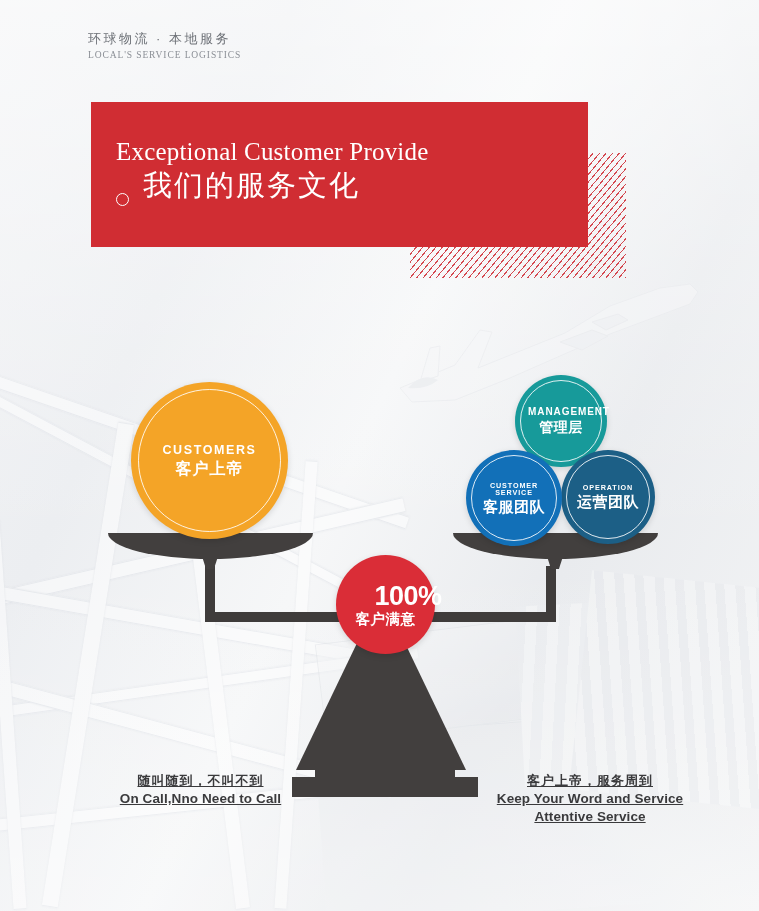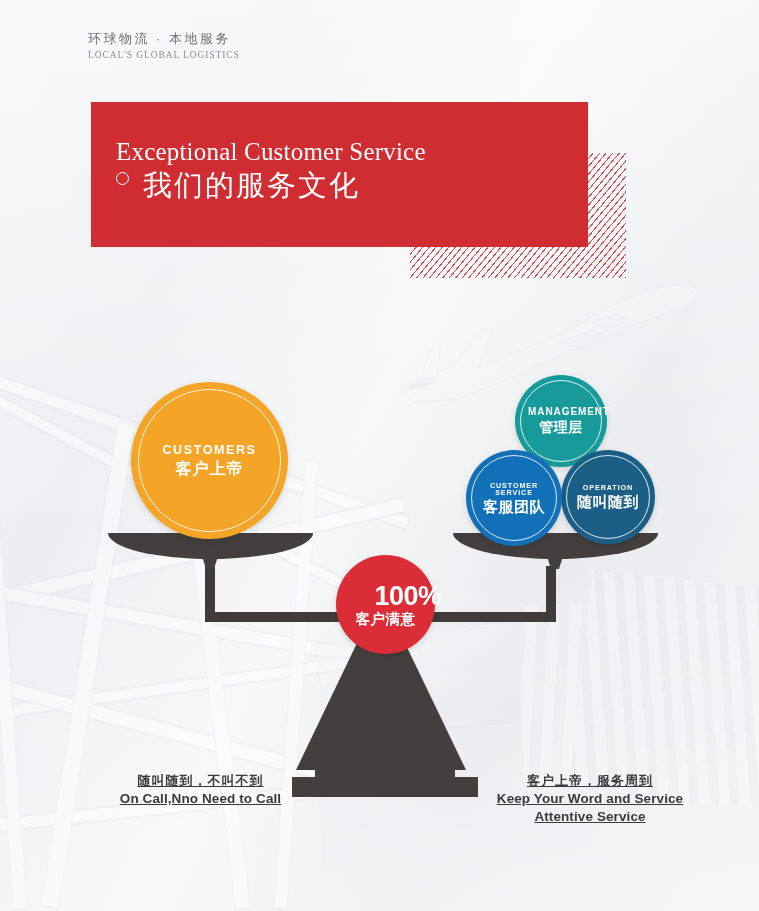--- a/index.html
+++ b/index.html
@@ -64,21 +64,21 @@
     position:absolute; left:91px; top:102px; width:497px; height:145px;
     background:#d02d33;
   }
   .banner-en {
     position:absolute; left:25px; top:36px;
     font-family:"Liberation Serif", serif;
     font-size:25px; color:#ffffff; letter-spacing:.2px; white-space:nowrap;
   }
   .banner-cn-row {
     position:absolute; left:25px; top:64px;
-    display:flex; align-items:flex-start; gap:14px;
+    display:flex; align-items:flex-end; gap:14px;
   }
   .banner-ring {
     width:13px; height:13px; border:1.6px solid #ffffff; border-radius:50%;
     flex:0 0 auto; margin-top:6px;
   }
   .banner-cn {
     font-size:29px; color:#ffffff; letter-spacing:2px; white-space:nowrap;
     font-family:"Liberation Sans", sans-serif;
   }
 
@@ -240,26 +240,26 @@
       <g fill="#e2e5ea">
         <path d="M48 118 q14 -16 30 -8 q-12 10 -30 8 z"></path>
       </g>
     </svg>
   </div>
 
   <div class="bg-layer bg-light"></div>
 
   <div class="logo">
     <div class="logo-cn">环球物流 · 本地服务</div>
-    <div class="logo-en">LOCAL'S GLOBAL LOGISTICS</div>
+    <div class="logo-en">LOCAL'S SERVICE LOGISTICS</div>
   </div>
 
   <div class="hatch"></div>
   <div class="banner">
-    <div class="banner-en">Exceptional Customer Service</div>
+    <div class="banner-en">Exceptional Customer Provide</div>
     <div class="banner-cn-row">
       <span class="banner-ring"></span>
       <span class="banner-cn">我们的服务文化</span>
     </div>
   </div>
 
   <div class="scale">
     <div class="arm h-beam"></div>
     <div class="arm v-left"></div>
     <div class="arm v-right"></div>
@@ -287,21 +287,21 @@
   <div class="bubble b-service">
     <span class="ring"></span>
     <span class="en">CUSTOMER</span>
     <span class="en">SERVICE</span>
     <span class="cn">客服团队</span>
   </div>
 
   <div class="bubble b-operation">
     <span class="ring"></span>
     <span class="en">OPERATION</span>
-    <span class="cn">随叫随到</span>
+    <span class="cn">运营团队</span>
   </div>
 
   <div class="bubble b-satisfaction">
     <span class="pct">100%</span>
     <span class="cn2">客户满意</span>
   </div>
 
   <div class="caption cap-left">
     <div class="cn">随叫随到，不叫不到</div>
     <div class="en">On Call,Nno Need to Call</div>

